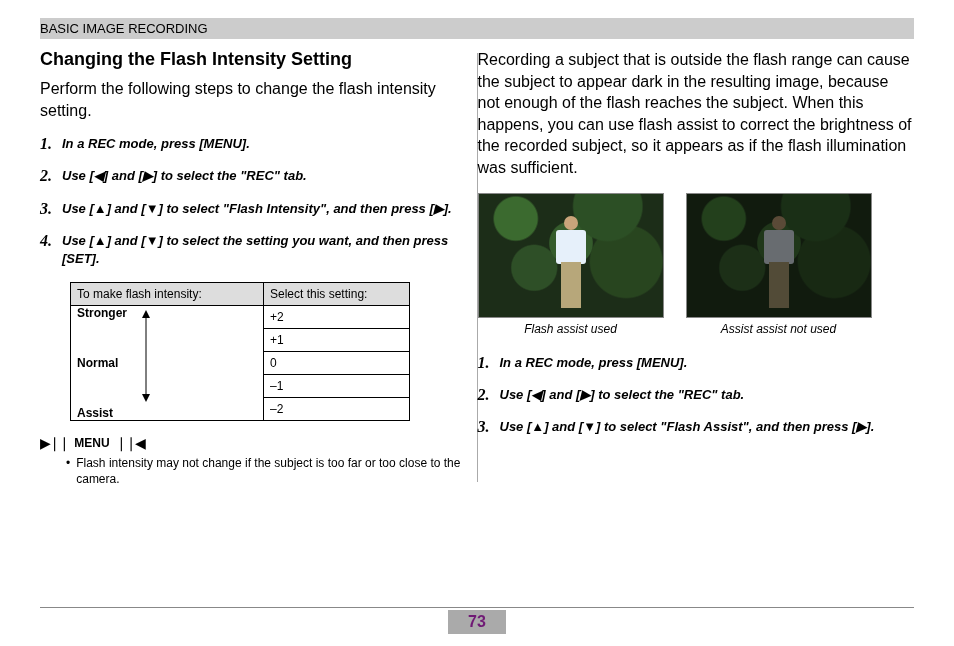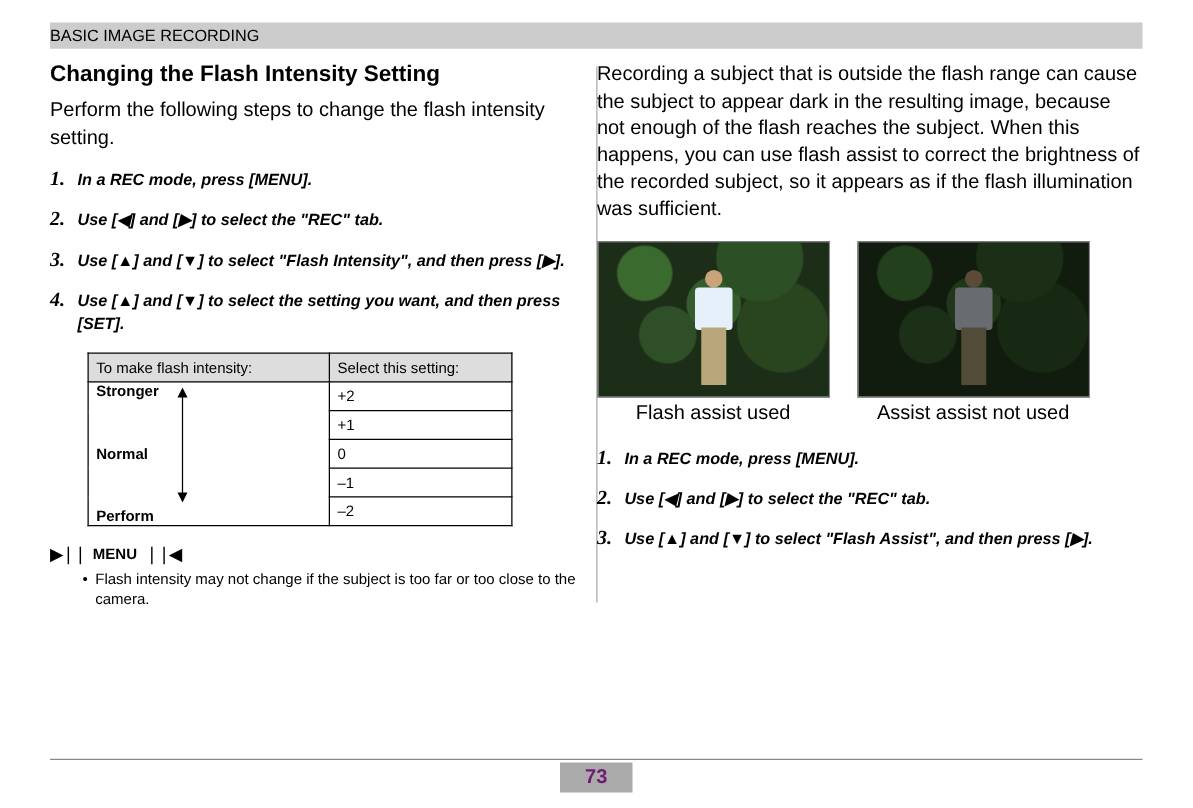--- a/index.html
+++ b/index.html
@@ -115,21 +115,22 @@
   }
 
   .sample-images {
     display: flex;
     gap: 22px;
     margin-bottom: 18px;
     margin-top: 6px;
   }
   .sample {
     text-align: center;
-    font-size: 16px;
+    font-style: italic;
+    font-size: 12px;
   }
   .thumb {
     width: 186px;
     height: 125px;
     border: 1px solid #888;
     box-sizing: border-box;
     background: #1a2a1a;
     position: relative;
     overflow: hidden;
     margin-bottom: 4px;
@@ -223,21 +224,21 @@
         <tbody>
             <tr>
           <th class="col1">To make flash intensity:</th>
           <th>Select this setting:</th>
         </tr>
         <tr>
           <td rowspan="5" class="col1" style="padding:0;">
             <div style="position:relative;height:100%;padding:2px 6px;">
               <div style="position:absolute;top:2px;left:6px;">Stronger</div>
               <div style="position:absolute;top:50%;left:6px;transform:translateY(-50%);">Normal</div>
-              <div style="position:absolute;bottom:2px;left:6px;">Perform</div>
+              <div style="position:absolute;bottom:2px;left:6px;">Assist</div>
               <svg class="arrow-svg" width="10" height="92" style="position:absolute;left:70px;top:6px;">
                 <line x1="5" y1="4" x2="5" y2="88" stroke="#000" stroke-width="1"></line>
                 <polygon points="5,0 1,8 9,8" fill="#000"></polygon>
                 <polygon points="5,92 1,84 9,84" fill="#000"></polygon>
               </svg>
             </div>
           </td>
           <td>+2</td>
         </tr>
         <tr>

